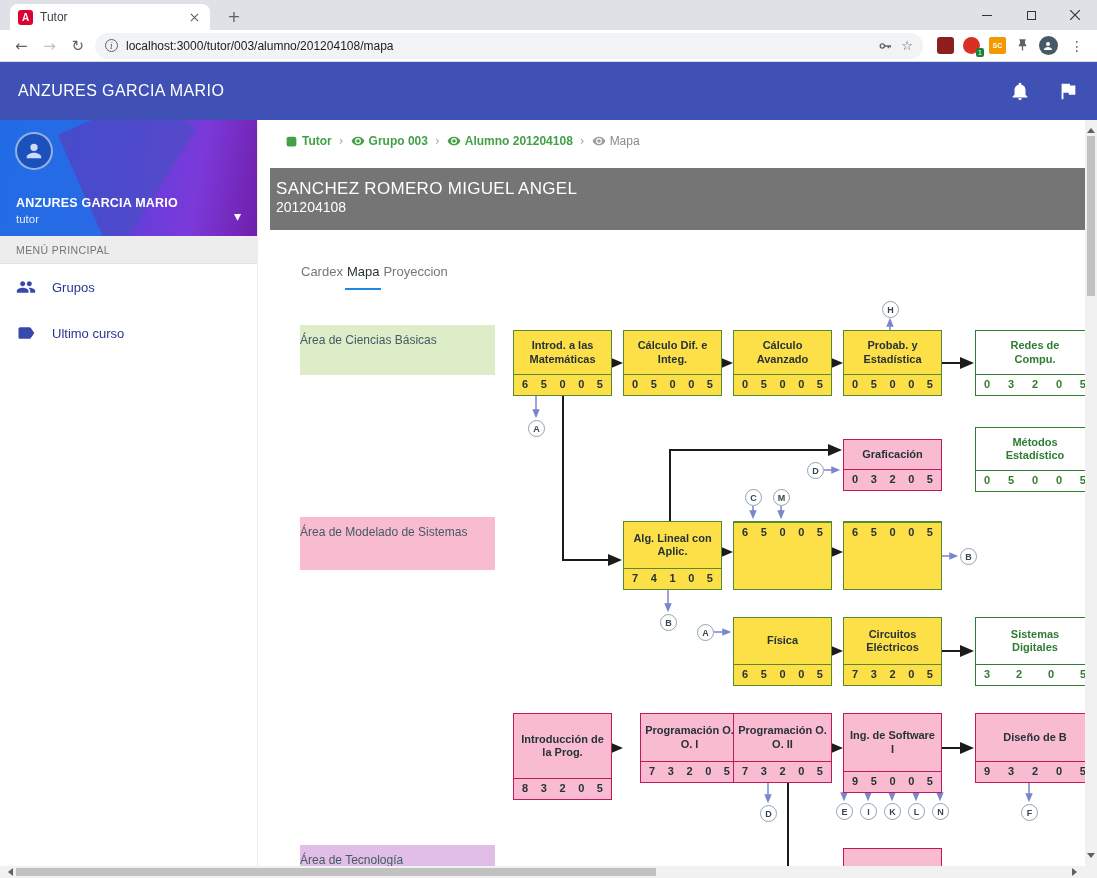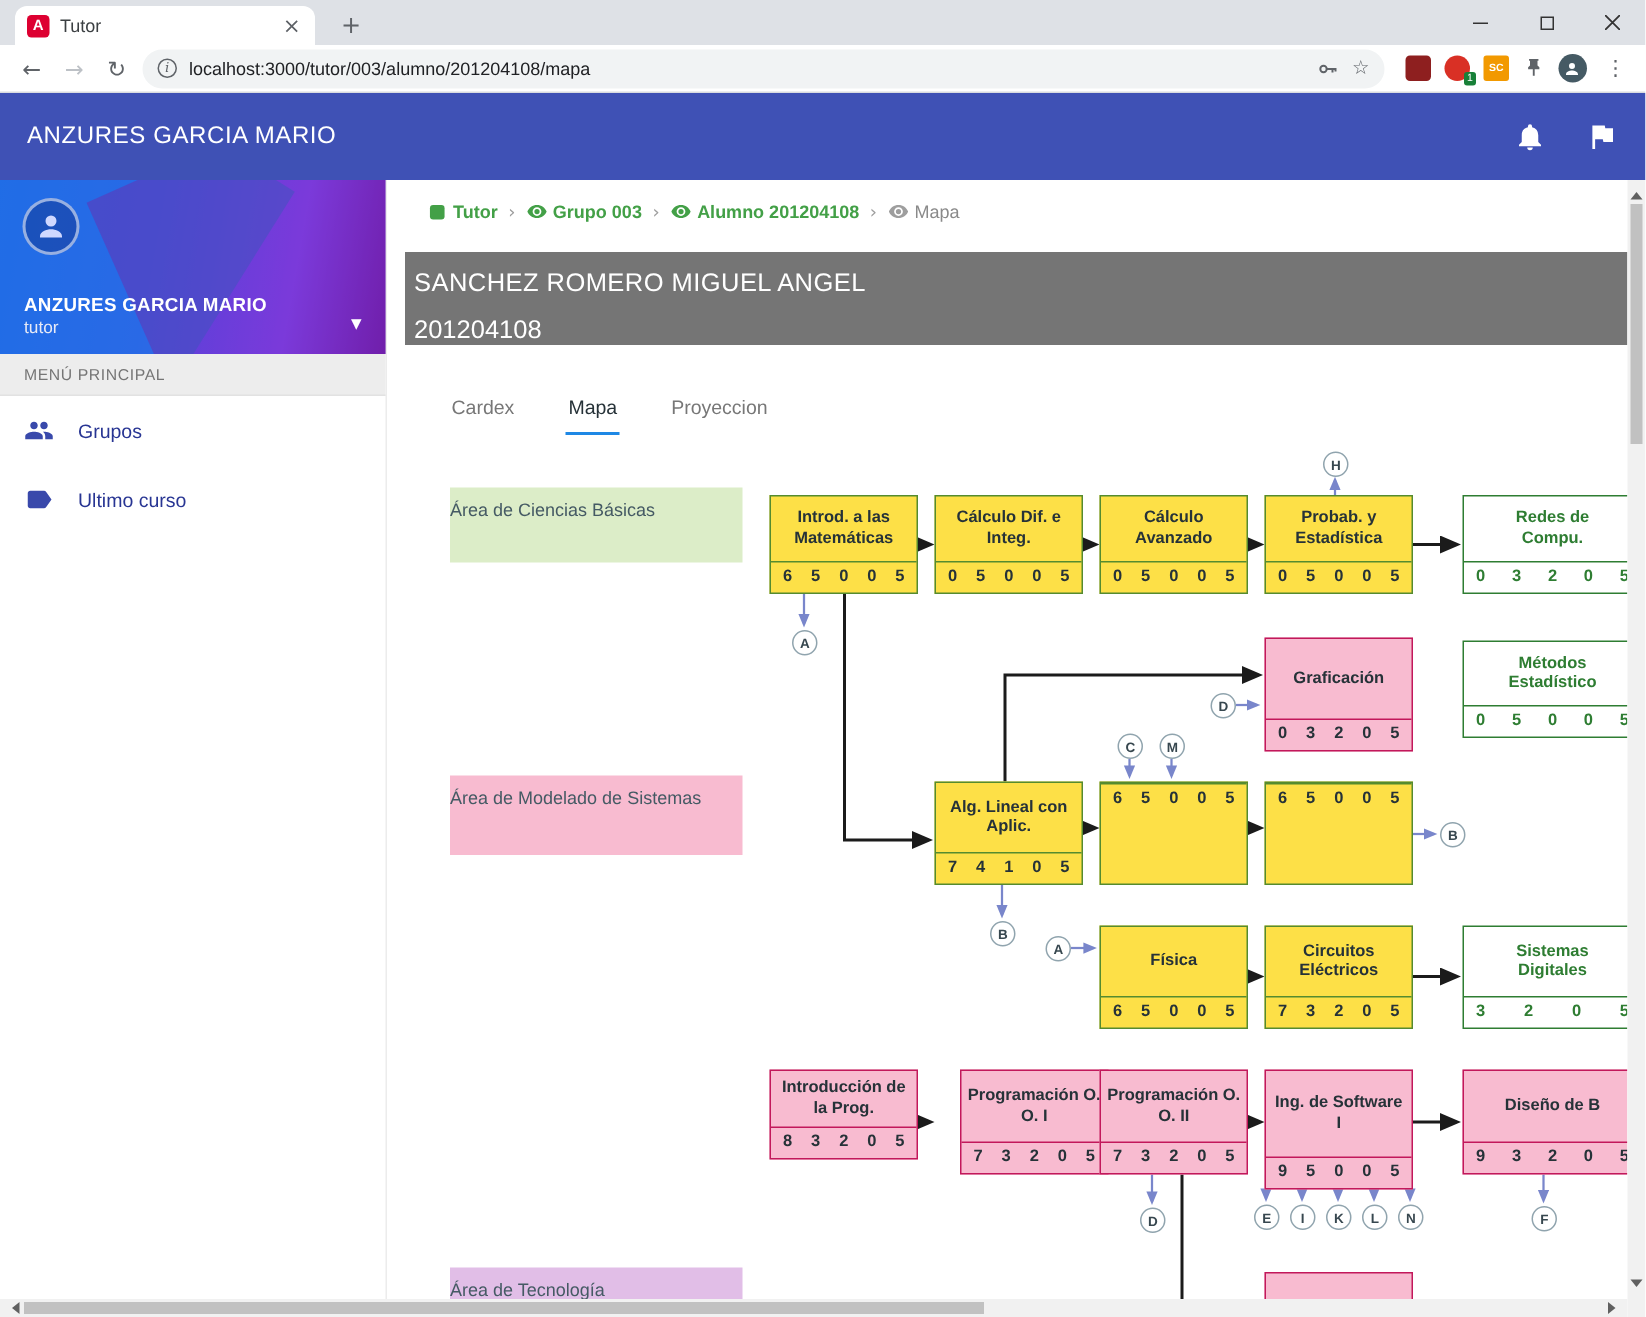--- a/index.html
+++ b/index.html
@@ -54,22 +54,22 @@
   .menu-item svg{flex:0 0 auto}
 
   
   .main{position:absolute;left:258px;top:120px;width:827px;height:758px;background:#fff;overflow:hidden}
   .crumbs{position:absolute;left:27px;top:14px;display:flex;align-items:center;gap:7px;font-size:12px}
   .crumb{display:flex;align-items:center;gap:4px;color:#43a047;font-weight:600}
   .crumb.current{color:#8a8a8a;font-weight:400}
   .crumb-sep{color:#9e9e9e;font-size:12px}
   .student-hd{position:absolute;left:12px;top:48px;width:815px;height:62px;background:#757575;color:#fff;padding:11px 0 0 6px}
   .student-hd h1{font-size:17px;font-weight:500;letter-spacing:.3px}
-  .student-hd .sid{font-size:17px;margin-top:11px}
-  .tabs{position:absolute;left:41px;top:138px;display:flex;gap:32px;font-size:13px}
+  .student-hd .sid{font-size:14px;margin-top:0}
+  .tabs{position:absolute;left:41px;top:138px;display:flex;font-size:13px}
   .tabx{padding:6px 2px 9px;color:#777;cursor:default}
   .tabx.active{color:#263238;border-bottom:2px solid #1e88e5}
 
   
   .map{position:absolute;left:0;top:180px;width:827px;height:578px;overflow:hidden}
   .connectors{position:absolute;left:0;top:0;z-index:1}
   .area{position:absolute;width:195px;padding-top:8px;font-size:12px;color:#455a64;z-index:0}
   .area.ag{background:#dcedc8}
   .area.ap{background:#f8bbd0}
   .area.av{background:#e1bee7}
@@ -305,21 +305,21 @@
     </div>
     <div class="course green" style="left:585px;top:30px">
       <div class="ct">Probab. y Estadística</div>
         <div class="cv">0 5 0 0 5</div>
     </div>
     <div class="course outline" style="left:717px;top:30px;width:120px">
       <div class="ct" style="padding:2px 14px">Redes de Compu.</div>
         <div class="cv">0 3 2 0 5</div>
     </div>
 
-    <div class="course pink" style="left:585px;top:125px;height:76px">
+    <div class="course pink" style="left:585px;top:139px;height:52px">
       <div class="ct">Graficación</div>
         <div class="cv">0 3 2 0 5</div>
     </div>
     <div class="course outline" style="left:717px;top:127px;width:120px;height:65px">
       <div class="ct" style="padding:2px 14px">Métodos Estadístico</div>
         <div class="cv">0 5 0 0 5</div>
     </div>
 
     <div class="course green" style="left:365px;top:221px;height:69px">
       <div class="ct">Alg. Lineal con Aplic.</div>
@@ -338,21 +338,21 @@
     </div>
     <div class="course green" style="left:585px;top:317px;height:69px">
       <div class="ct">Circuitos Eléctricos</div>
         <div class="cv">7 3 2 0 5</div>
     </div>
     <div class="course outline" style="left:717px;top:317px;width:120px;height:69px">
       <div class="ct" style="padding:2px 14px">Sistemas Digitales</div>
         <div class="cv">3 2 0 5</div>
     </div>
 
-    <div class="course pink" style="left:255px;top:413px;height:60px">
+    <div class="course pink" style="left:255px;top:413px;height:87px">
       <div class="ct">Introducción de la Prog.</div>
         <div class="cv">8 3 2 0 5</div>
     </div>
     <div class="course pink" style="left:382px;top:413px;height:70px">
       <div class="ct">Programación O. O. I</div>
         <div class="cv">7 3 2 0 5</div>
     </div>
     <div class="course pink" style="left:475px;top:413px;height:70px">
       <div class="ct">Programación O. O. II</div>
         <div class="cv">7 3 2 0 5</div>

